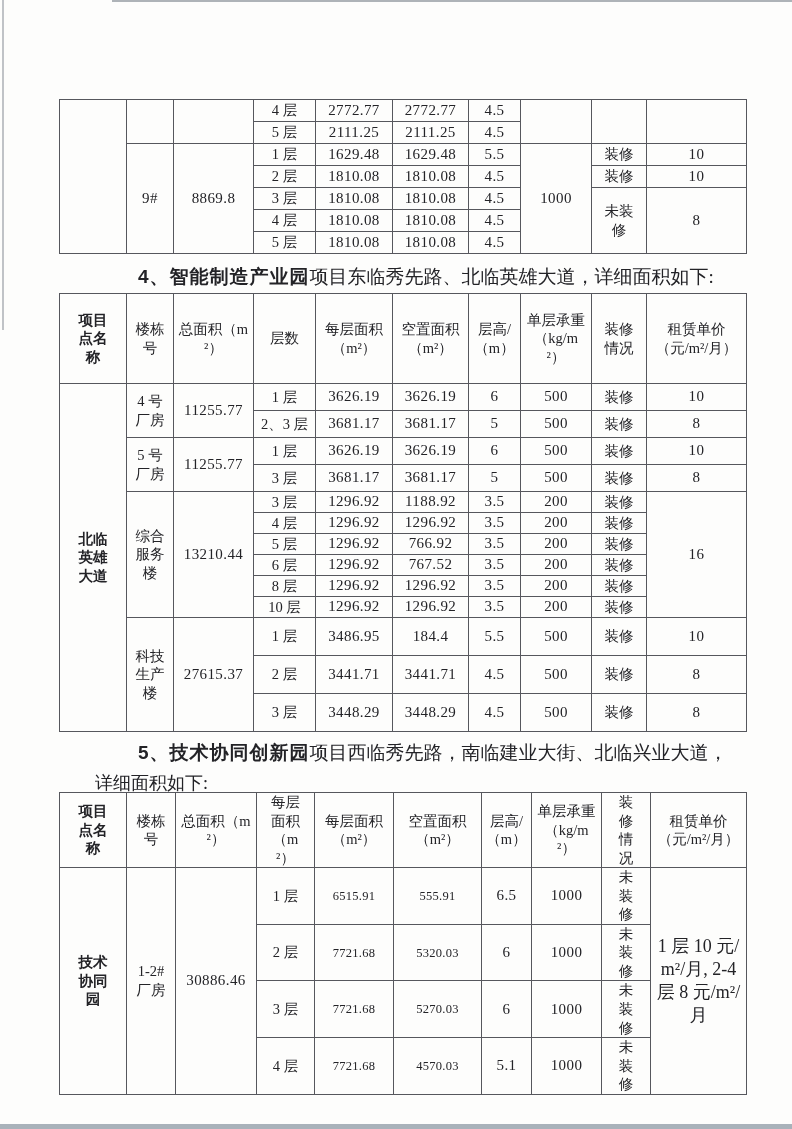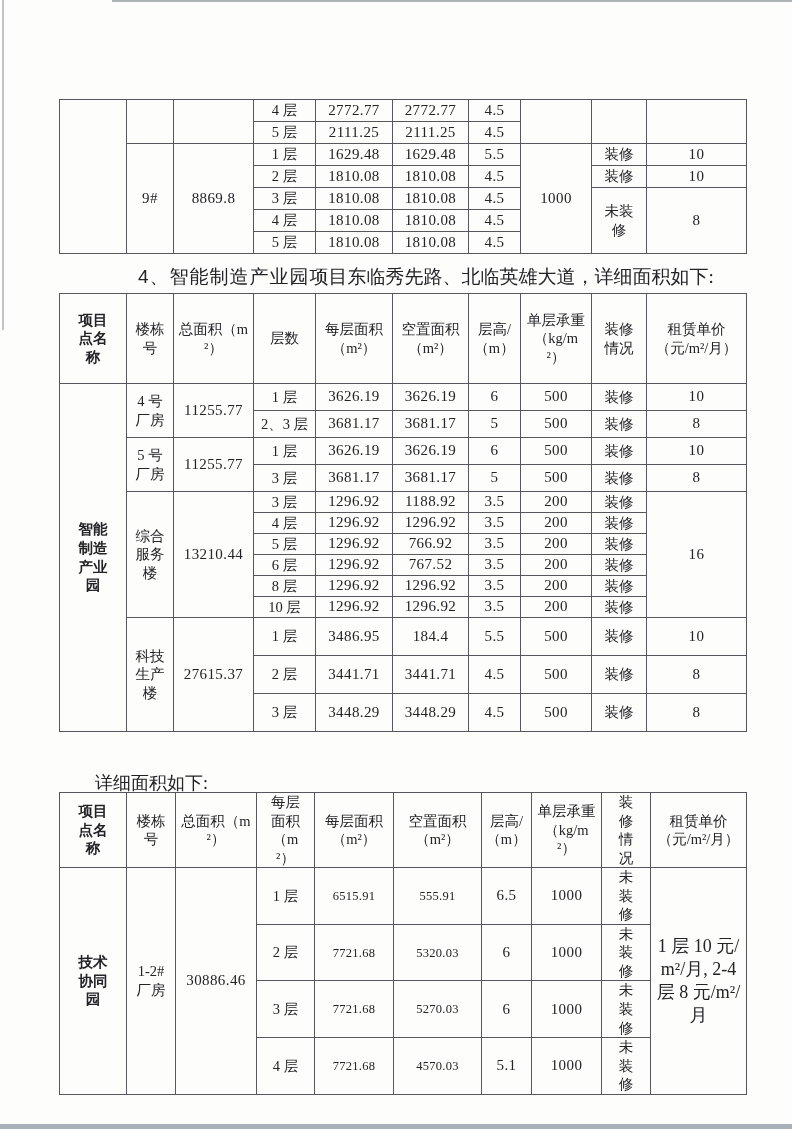--- a/index.html
+++ b/index.html
@@ -23,21 +23,21 @@
   .floor{white-space:nowrap;}
   .padwide{padding:0 16px;font-weight:bold;}
   .padmid{padding:0 8px;}
   .padfit{padding:0 12px;}
   .sm{font-size:12.5px;letter-spacing:.3px;white-space:nowrap;}
 
   #tbl-top{left:59px;top:99px;width:687px;}
   #tbl-top tr{height:22px;}
 
   .sec-title{position:absolute;left:138px;font-size:19px;white-space:nowrap;}
-  .sec-bold{font-weight:normal;font-family:"Liberation Sans","DejaVu Sans",sans-serif;letter-spacing:1px;text-align:center;}
+  .sec-bold{font-weight:bold;font-family:"Liberation Sans","DejaVu Sans",sans-serif;letter-spacing:1px;text-align:center;}
   #sec4-title{top:264px;}
   #sec5-title{top:740px;}
   #sec5-line2{position:absolute;left:95px;top:771px;font-size:18px;}
 
   #tbl-4{left:59px;top:293px;width:687px;}
   #tbl-4 tr.hdr{height:90px;}
   #tbl-4 tr.rf{height:27px;}
   #tbl-4 tr.rs{height:21px;}
   #tbl-4 tr.rk{height:38px;}
 
@@ -152,21 +152,21 @@
       <th>总面积（m²）</th>
       <th>层数</th>
       <th>每层面积（m²）</th>
       <th>空置面积（m²）</th>
       <th>层高/（m）</th>
       <th>单层承重（kg/m²）</th>
       <th class="padfit">装修情况</th>
       <th>租赁单价（元/m²/月）</th>
     </tr>
     <tr class="rf">
-      <td rowspan="13" class="padwide">智能制造产业园</td>
+      <td rowspan="13" class="padwide">北临英雄大道</td>
       <td rowspan="2" class="padmid">4 号厂房</td>
       <td rowspan="2" class="num">11255.77</td>
       <td class="floor">1 层</td>
       <td class="num">3626.19</td>
       <td class="num">3626.19</td>
       <td class="num">6</td>
       <td class="num">500</td>
       <td>装修</td>
       <td class="num">10</td>
     </tr>
@@ -275,20 +275,23 @@
       <td class="num">3448.29</td>
       <td class="num">3448.29</td>
       <td class="num">4.5</td>
       <td class="num">500</td>
       <td>装修</td>
       <td class="num">8</td>
     </tr>
   </tbody>
     </table>
 
+  <div id="sec5-title" class="sec-title">
+    <span class="sec-bold">5、技术协同创新园</span><span>项目西临秀先路，南临建业大街、北临兴业大道，</span>
+  </div>
   <div id="sec5-line2">详细面积如下:</div>
 
   <table id="tbl-5">
     <colgroup>
       <col style="width:67px">
         <col style="width:49px">
         <col style="width:81px">
         <col style="width:58px">
       <col style="width:79px">
         <col style="width:88px">

